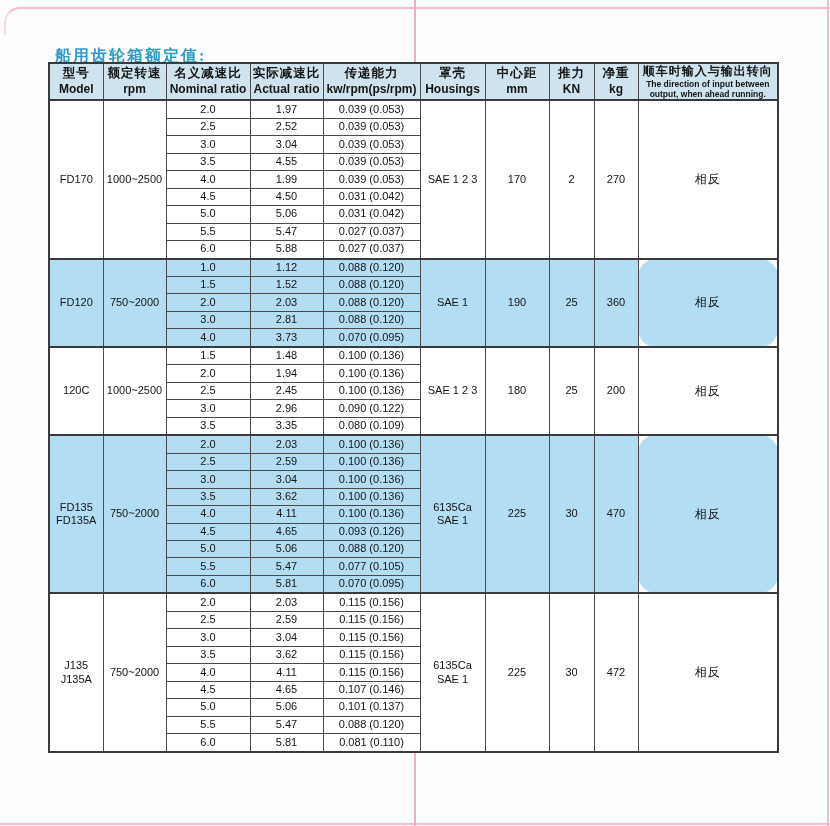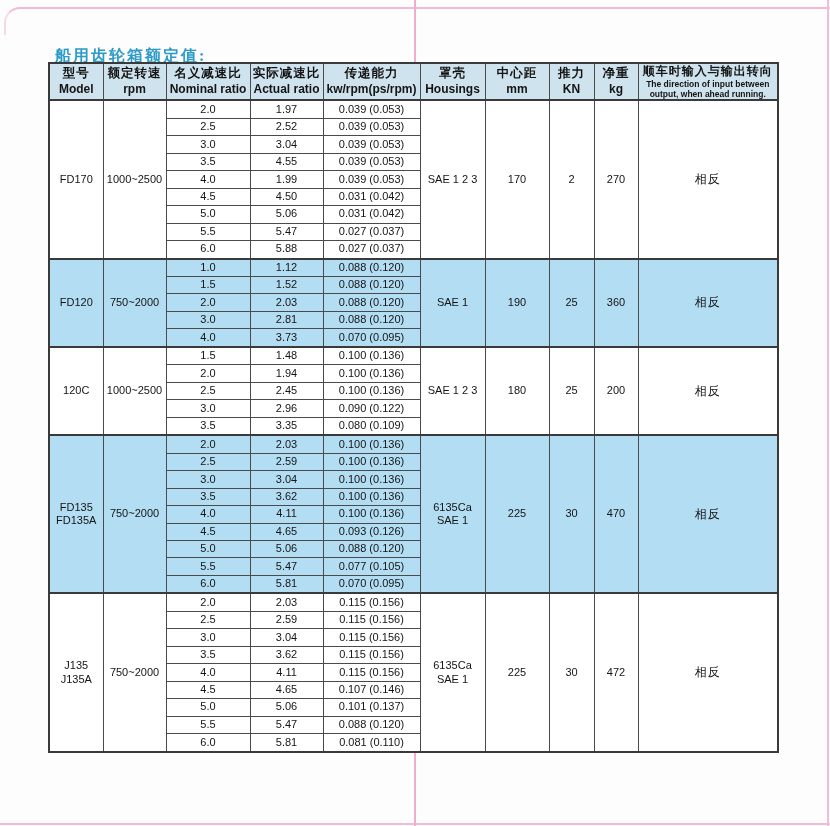--- a/index.html
+++ b/index.html
@@ -59,20 +59,21 @@
   th.small-head .zh { font-size: 12px; letter-spacing: 1px; }
   th.small-head .en { font-size: 8.5px; font-weight: bold; line-height: 1.2; }
   tbody td { font-size: 11px; background: #fff; }
   tr.shaded td { background: var(--shaded-bg); }
   tr.group-first td { border-top: 2px solid var(--heavy-line); }
   td.model-cell, td.rpm-cell { font-size: 11px; }
   td.housings-cell { font-size: 11px; line-height: 1.6; }
   td.direction-cell {
     font-size: 12px; letter-spacing: 1px;
     font-family: "Liberation Serif", serif;
+    border-radius: 18px;
   }
   .multiline { white-space: pre-line; }
   
   .page-border-top {
     position: absolute; top: 7px; left: 4px; right: 0; height: 28px;
     border-top: 2px solid var(--pink-line);
     border-left: 2px solid #f7d8e8;
     border-top-left-radius: 16px;
     pointer-events: none;
   }

